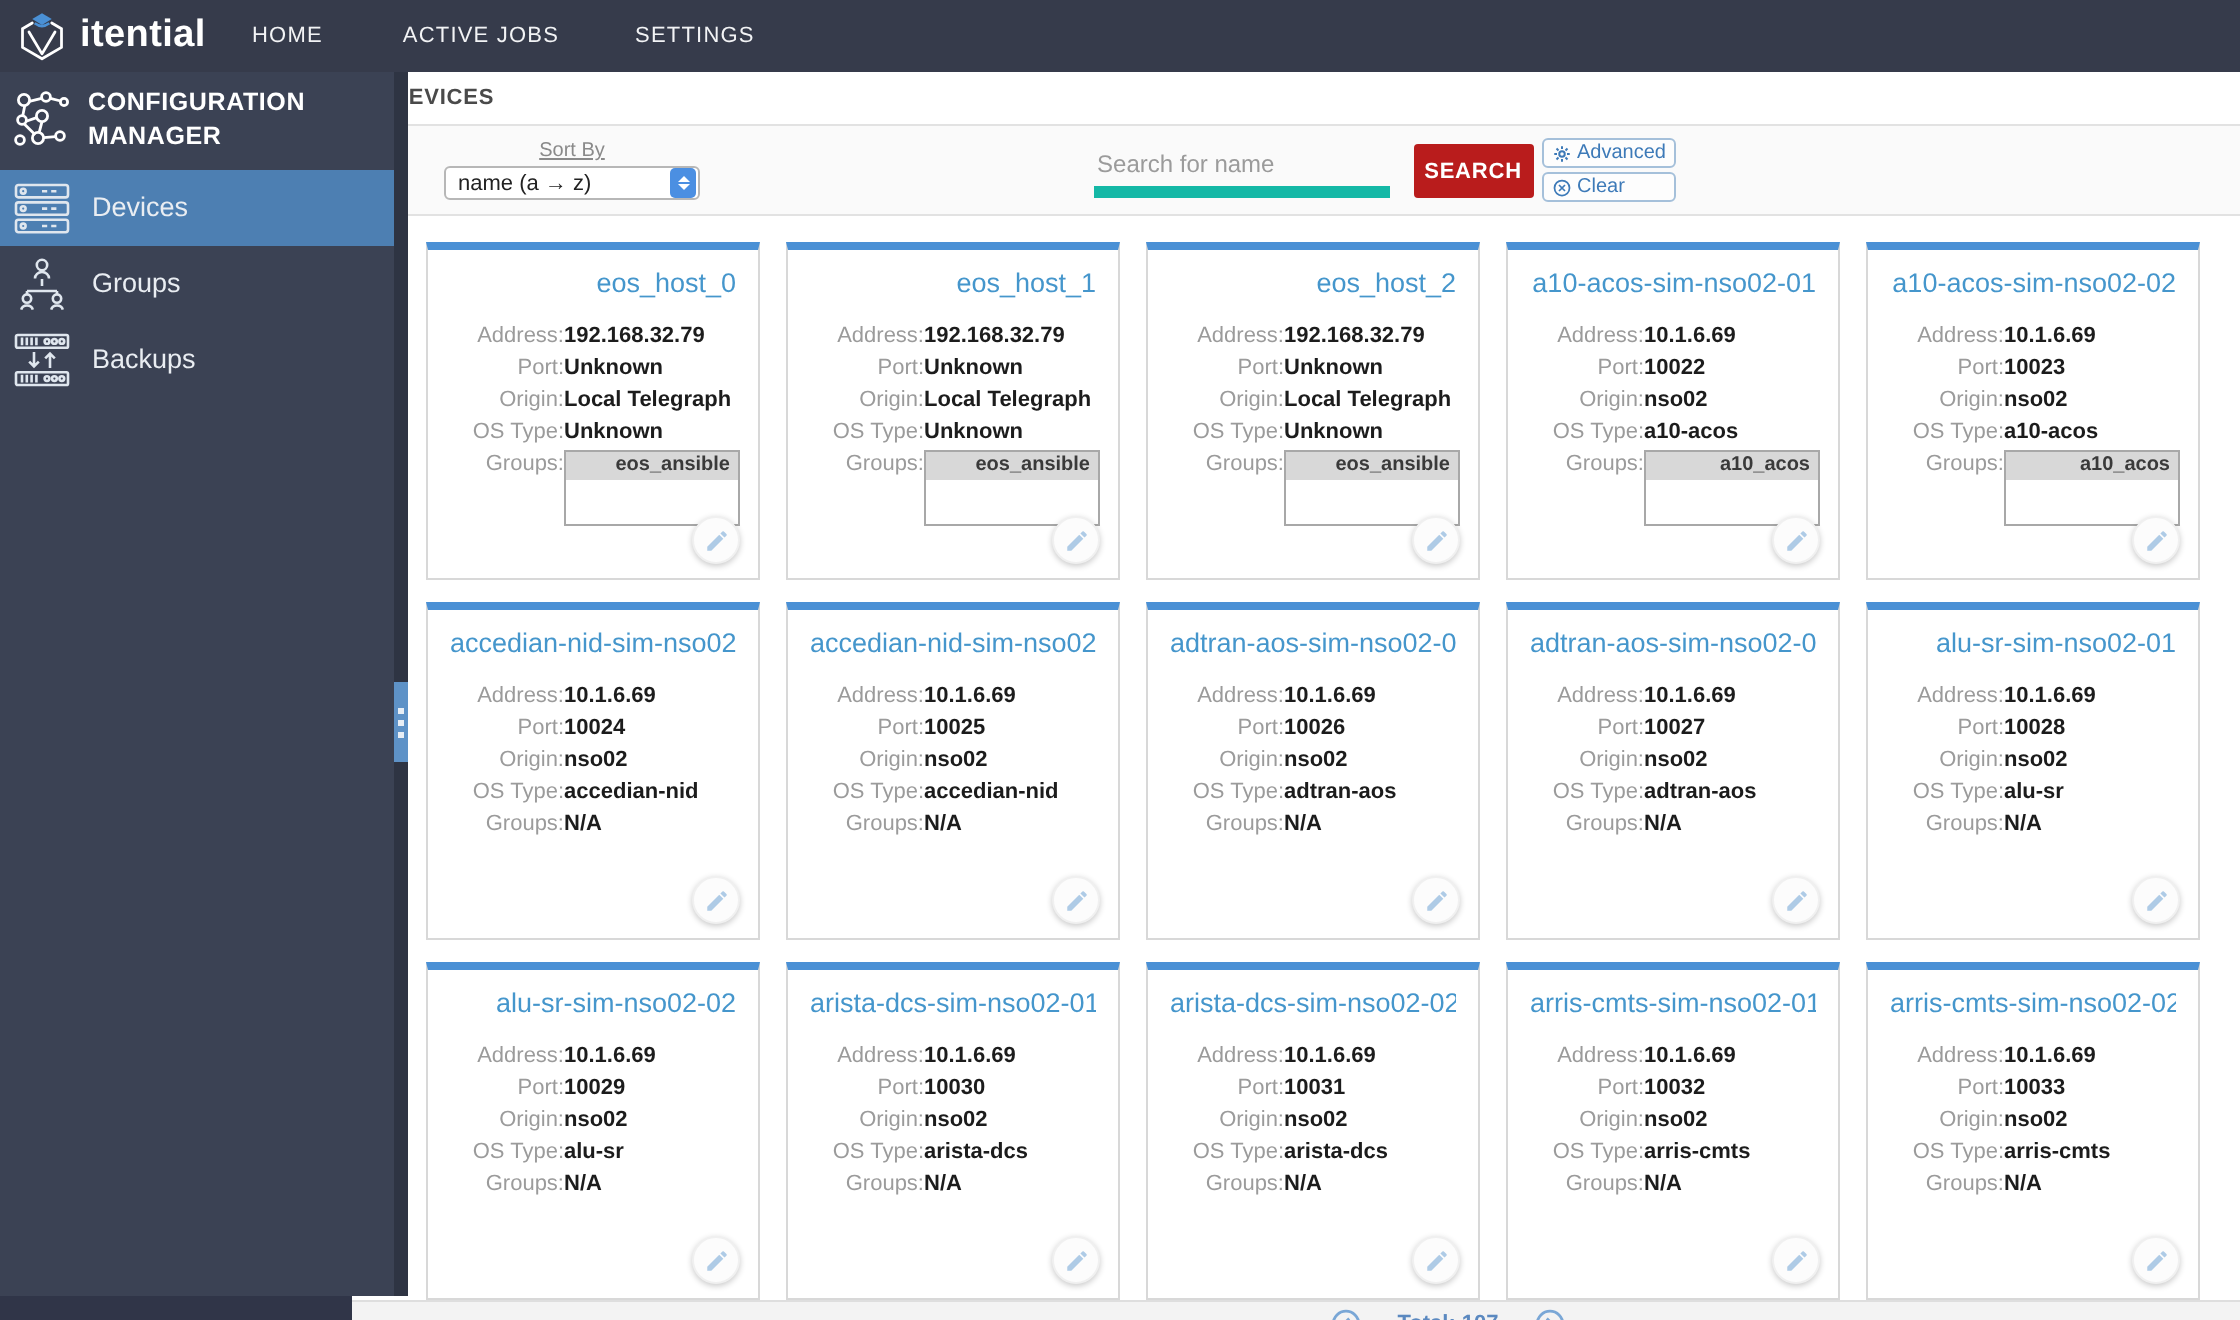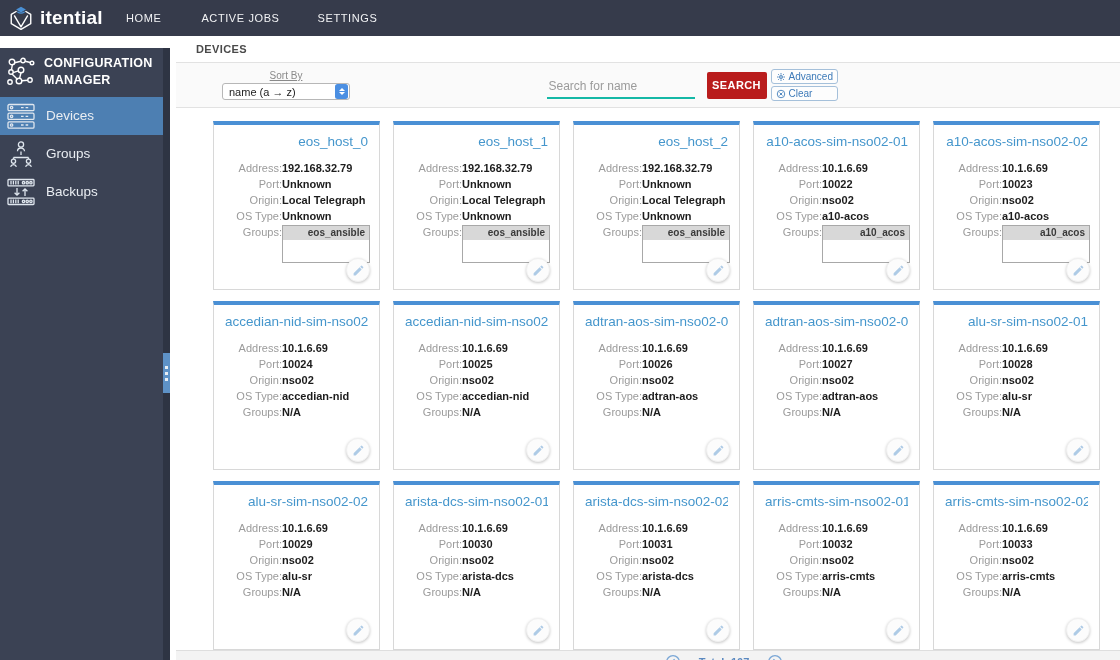--- a/index.html
+++ b/index.html
@@ -13,21 +13,21 @@
   .brand svg { width:26px; height:26px; }
   .brand-name { color:#fff; font-size:19px; font-weight:700; margin-left:6px; letter-spacing:.2px; }
   .nav-items { display:flex; align-items:center; margin-left:10px; }
   .nav-item { color:#f2f3f5; font-size:11px; letter-spacing:.6px; padding:12px 0; cursor:pointer; }
   .nav-item.n0 { margin-left:0; }
   .nav-item.n1 { margin-left:40px; }
   .nav-item.n2 { margin-left:40px; }
   .nav-item.n3 { margin-left:38px; }
 
   
-  .sidebar { position:absolute; left:0; top:48px; width:170px; height:612px;
+  .sidebar { position:absolute; left:0; top:36px; width:204px; height:612px;
     background:#3b4254; z-index:20; }
   .side-track { position:absolute; right:0; top:0; width:7px; height:100%; background:#2e3443; }
   .drag-handle { position:absolute; right:0; top:305px; width:7px; height:40px;
     background:#5e92c7; display:flex; flex-direction:column; align-items:center;
     justify-content:center; gap:3px; cursor:ew-resize; }
   .drag-handle i { display:block; width:3px; height:3px; background:#e8eef5; }
   .side-header { display:flex; align-items:flex-start; padding:7px 6px 8px 6px; }
   .side-header svg { width:30px; height:30px; flex:0 0 30px; margin-top:2px; }
   .side-title { color:#fff; font-size:12.5px; font-weight:700; line-height:1.35;
     margin-left:8px; letter-spacing:.3px; }
@@ -55,21 +55,21 @@
   .sort-value { flex:1; }
   .stepper { width:13px; height:15px; margin-right:1px; border-radius:2.5px;
     background:#4b8fe2; display:flex; flex-direction:column; align-items:center;
     justify-content:center; gap:1px; }
   .stepper b { display:block; width:0; height:0; border-left:3px solid transparent;
     border-right:3px solid transparent; }
   .stepper b.up { border-bottom:3.5px solid #fff; }
   .stepper b.down { border-top:3.5px solid #fff; }
 
   .search-group { margin-left:auto; display:flex; align-items:flex-end; }
-  .search-input { width:148px; border:none; border-bottom:2px solid #14b8a6;
+  .search-input { width:148px; border:none; border-bottom:6px solid #14b8a6;
     background:transparent; font-size:12px; color:#333; padding:4px 2px;
     font-family:"Liberation Sans", sans-serif; outline:none; }
   .search-input::placeholder { color:#9b9b9b; }
   .search-btn { margin-left:12px; width:60px; height:27px; background:#b91c1c;
     border:none; border-radius:2px; color:#fff; font-size:11px; font-weight:700;
     letter-spacing:.4px; cursor:pointer; font-family:"Liberation Sans", sans-serif; }
   .advclear { margin-left:4px; margin-right:282px; display:flex; flex-direction:column; gap:2px; }
   .mini-btn { display:flex; align-items:center; gap:3px; height:15px; background:#fdfdfd;
     border:1px solid #a5c0da; border-radius:3px; color:#3d7ab8; font-size:10px;
     padding:0 4px; cursor:pointer; font-family:"Liberation Sans", sans-serif; }

